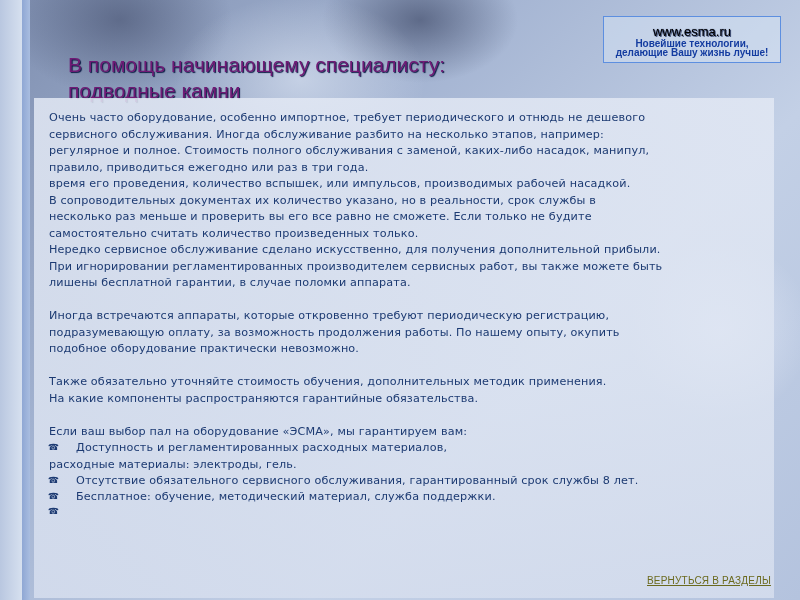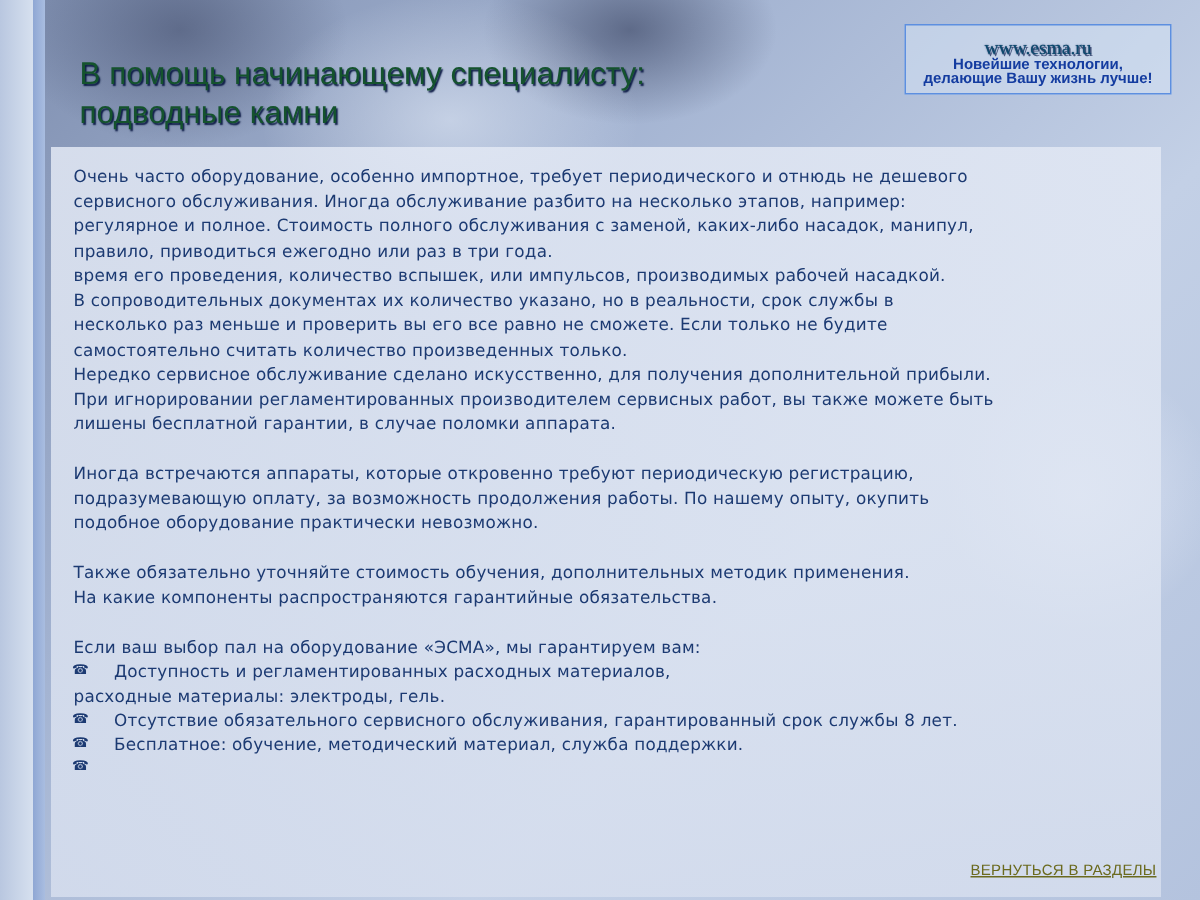--- a/index.html
+++ b/index.html
@@ -21,32 +21,32 @@
       position: absolute; left: 0; top: 0; width: 22px; height: 600px;
       background: linear-gradient(90deg, #b9c7e0 0%, #d6e0ef 100%);
     }
     .left-bar {
       position: absolute; left: 22px; top: 0; width: 8px; height: 600px;
       background: linear-gradient(90deg, #8fa7d4, #a9bde0);
     }
     .title {
       position: absolute; left: 53px; top: 37px;
       font-family: "Liberation Sans", sans-serif;
-      font-size: 21px; line-height: 26px; color: #14532d;
+      font-size: 21px; line-height: 26px; color: #701a75;
       text-shadow: 1px 1px 1px #0b1a44;
-      margin: 0; font-weight: normal;
+      margin: 15px; font-weight: normal;
     }
     .brand-box {
       position: absolute; left: 603px; top: 16px; width: 176px; height: 45px;
       border: 1px solid #5d8fe0; background: rgba(220,232,248,0.45);
       text-align: center;
     }
     .brand-url {
-      font-family: Liberation Serif, serif;
-      font-size: 13px; color: #0c4a6e; line-height: 14px; margin-top: 8px;
+      font-family: Liberation Sans, sans-serif;
+      font-size: 13px; color: #000000; line-height: 14px; margin-top: 8px;
       text-shadow: 0 0 1px #2a3b6b, 1px 1px 0 #4a5a80;
     }
     .brand-tag {
       font-family: "Liberation Sans", sans-serif;
       font-size: 10px; font-weight: bold; color: #143ca0; line-height: 9px;
     }
     .panel {
       position: absolute; left: 34px; top: 98px; width: 740px; height: 500px;
       background: linear-gradient(180deg, rgba(226,232,244,0.86) 0%, rgba(222,229,242,0.82) 55%, rgba(214,222,238,0.86) 100%);
     }

